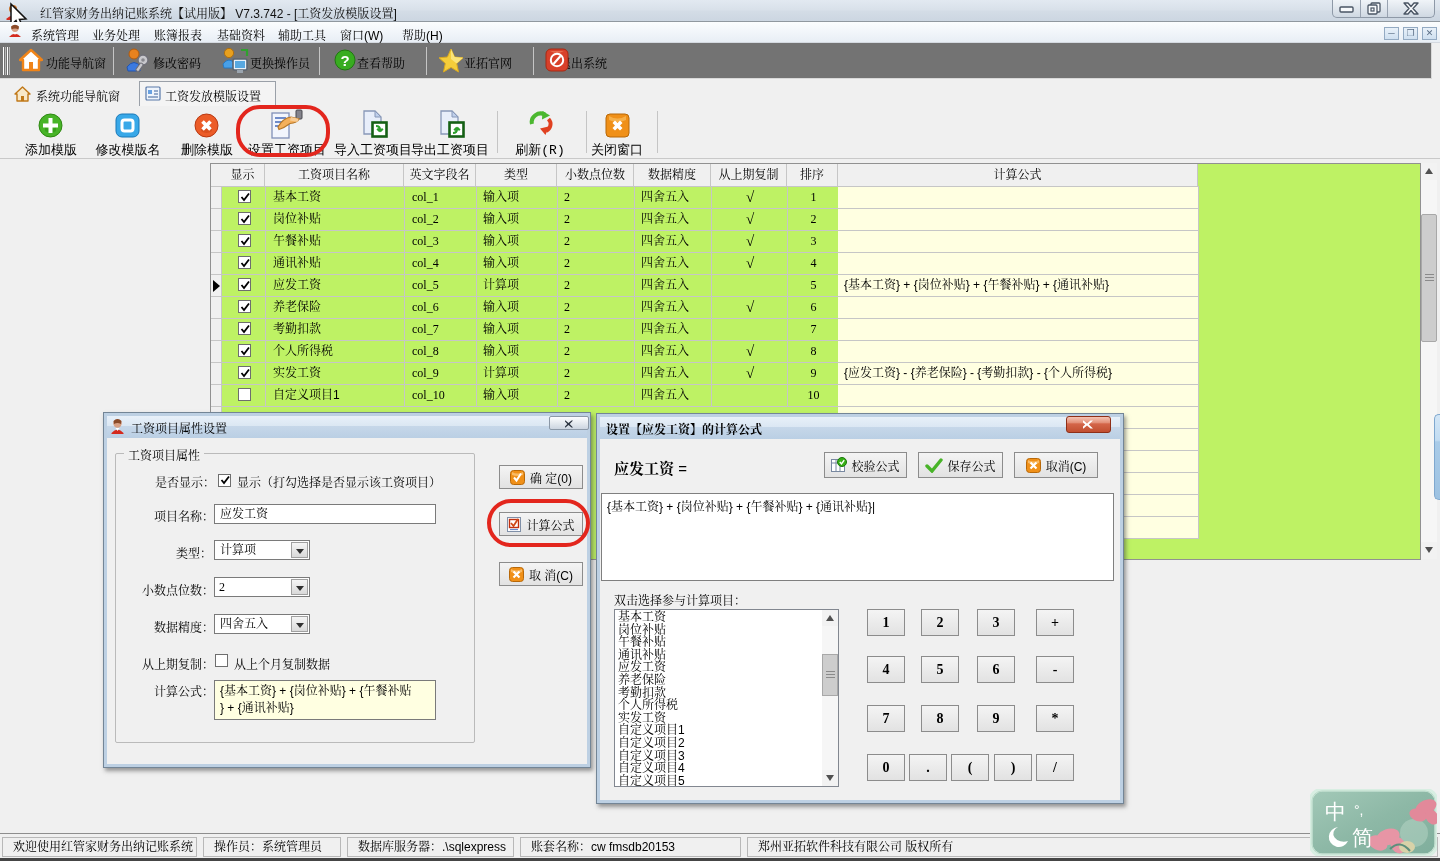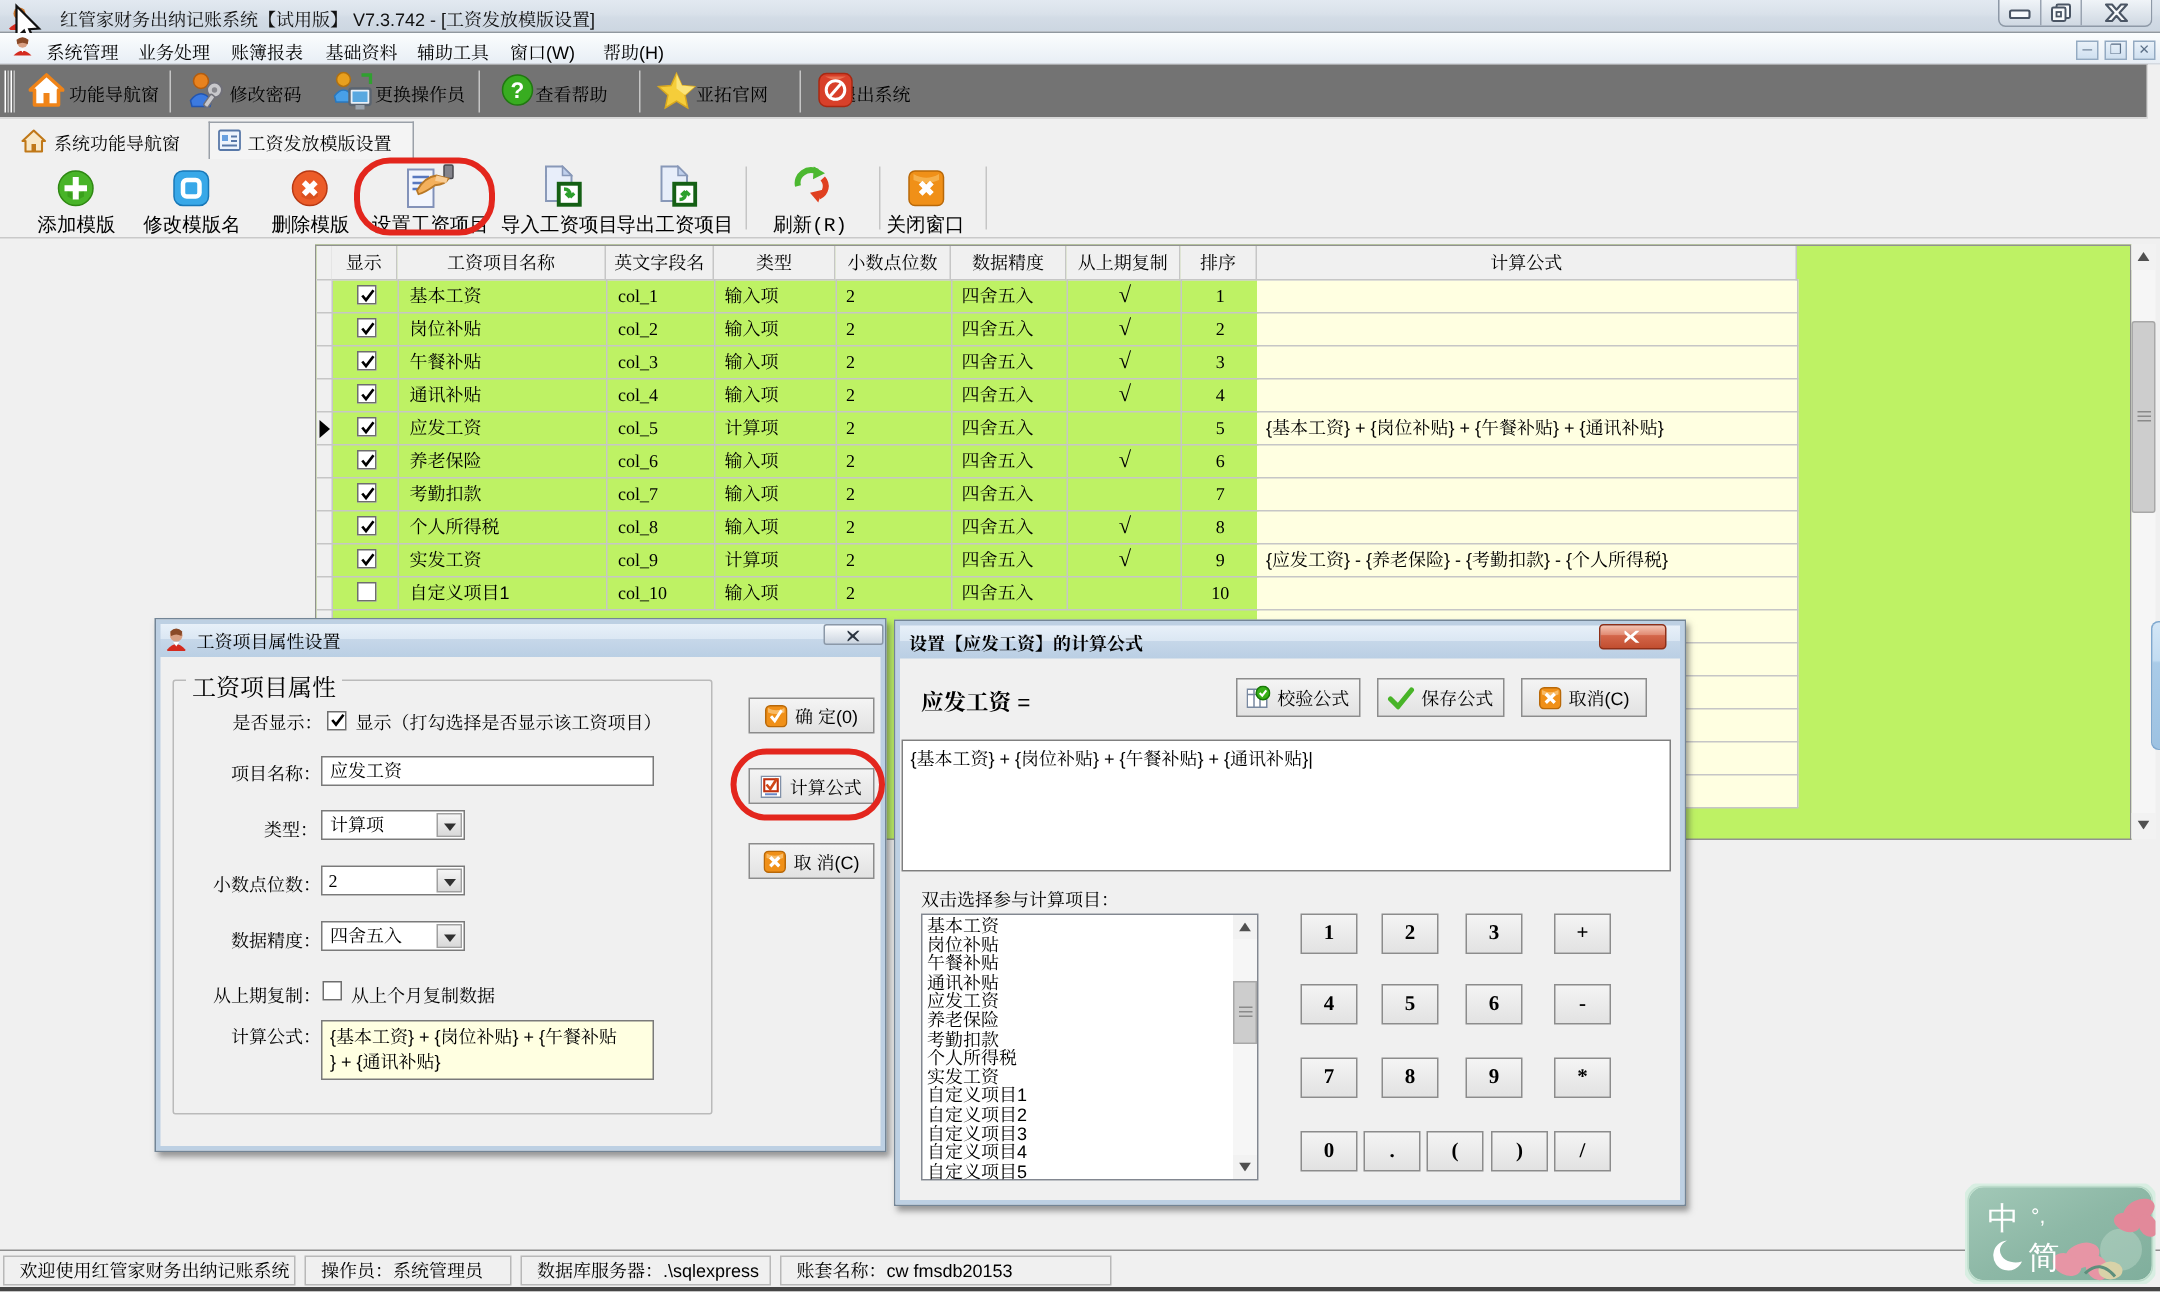--- a/index.html
+++ b/index.html
@@ -456,21 +456,21 @@
       <path d="M4.5 10 L8.5 10 L6.5 13 Z" fill="#fff"></path>
     </svg>
   <div class="abs" style="left:27px;top:6px;font-size:12px">工资项目属性设置</div>
   <div class="abs" style="left:445px;top:3px;width:40px;height:14px;background:linear-gradient(180deg,#fdfeff,#ccd5e0);border:1px solid #8b98a7;border-radius:2px;text-align:center">
     <svg width="9" height="8" style="margin-top:3px">
         <path d="M0.5 0.5 L3.5 3 L6.5 0.5 L8 0.5 L4.7 4 L8 7.5 L6.5 7.5 L3.5 5 L0.5 7.5 L-1 7.5 L2.3 4 L-1 0.5 Z" fill="#2b3440"></path>
       </svg>
   </div>
 
   <div class="abs" style="left:11px;top:40px;width:360px;height:290px;border:1px solid #bababa;border-radius:2px"></div>
-  <div class="abs" style="left:20px;top:33px;background:#f0f0f0;padding:0 4px;font-size:16px">工资项目属性</div>
+  <div class="abs" style="left:20px;top:33px;background:#f0f0f0;padding:0 4px;font-size:12px">工资项目属性</div>
   <div class="abs" style="left:51px;top:60px">是否显示：</div>
   <div class="cb" style="left:114px;top:61px">
       <svg width="11" height="11" style="position:absolute;left:1px;top:0">
         <path d="M1.5 5 L4 8 L9 1.5" fill="none" stroke="#000" stroke-width="1.8"></path>
       </svg>
     </div>
   <div class="abs" style="left:133px;top:60px">显示（打勾选择是否显示该工资项目）</div>
   <div class="abs" style="left:50px;top:94px">项目名称：</div>
   <div class="abs sunken" style="left:110px;top:91px;width:222px;height:20px;line-height:18px;padding-left:5px">应发工资</div>
   <div class="abs" style="left:72px;top:131px">类型：</div>
@@ -617,15 +617,16 @@
   <text x="15" y="30" font-size="21" fill="#fff" font-family="Liberation Sans">中</text>
   <text x="44" y="26" font-size="14" fill="#fff" font-family="Liberation Sans">°,</text>
   <text x="42" y="56" font-size="21" fill="#fff" font-family="Liberation Sans">简</text>
   <path d="M28 38 A 10 10 0 1 0 38 52 A 10.5 8 0 0 1 28 38" fill="#fff"></path>
 </svg>
 <div class="abs" id="statusbar">
   <div class="seg" style="left:2px;width:195px">欢迎使用红管家财务出纳记账系统</div>
   <div class="seg" style="left:203px;width:138px">操作员：系统管理员</div>
   <div class="seg" style="left:347px;width:167px">数据库服务器：.\sqlexpress</div>
   <div class="seg" style="left:520px;width:221px">账套名称：cw fmsdb20153</div>
+  <div class="seg" style="left:747px;width:691px">郑州亚拓软件科技有限公司 版权所有</div>
 </div>
 <div class="abs" style="left:0;top:833px;width:1440px;height:1px;background:#8e8e8e;z-index:5"></div>
 <div class="abs" id="winbottom"></div>
 
 </body></html>

